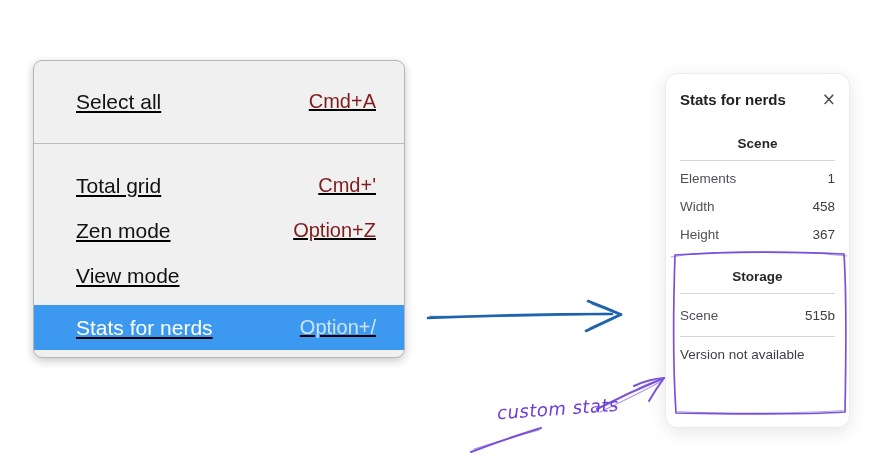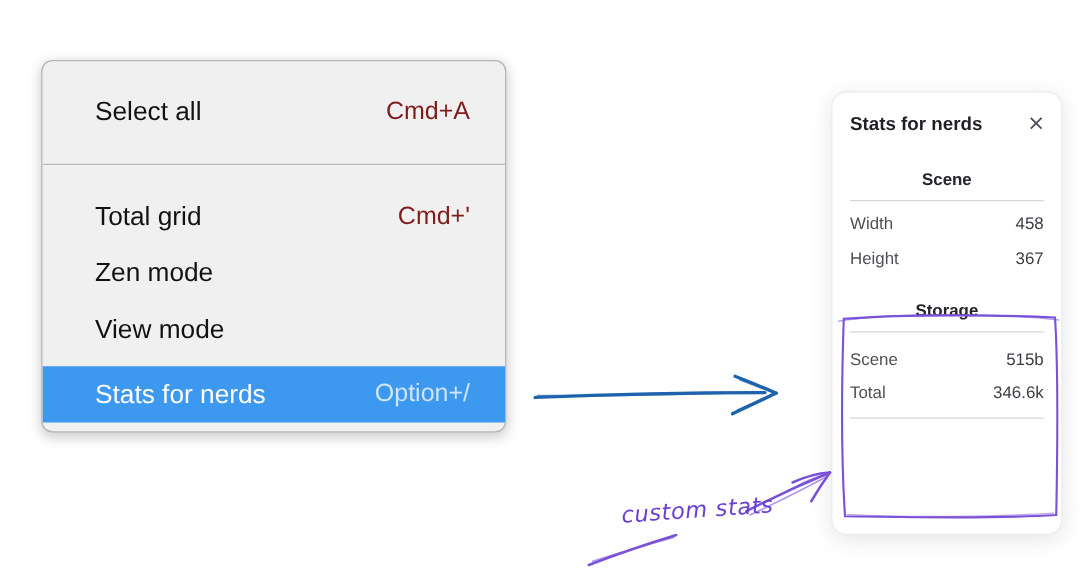--- a/index.html
+++ b/index.html
@@ -3,25 +3,26 @@
 <meta charset="utf-8">
 <style>
   html,body { margin:0; padding:0; background:#ffffff; }
   .canvas {
     position:relative; width:873px; height:461px; background:#ffffff;
     font-family:"Liberation Sans", sans-serif; overflow:hidden;
   }
 
   
   .menu {
-    position:absolute; left:33px; top:48px; width:372px; height:298px;
+    position:absolute; left:33px; top:60px; width:372px; height:298px;
     box-sizing:border-box; background:#f0f0f1;
     border:1px solid #b3b6ba; border-radius:9px;
     box-shadow:0 3px 10px rgba(0,0,0,.22);
     overflow:hidden;
+    text-decoration:underline;
   }
   .menu-section-top { padding-top:18px; }
   .menu-section-bottom { padding-top:19px; }
   .menu-item {
     height:45px; display:flex; align-items:center; justify-content:space-between;
     padding:0 28px 0 42px; font-size:21px; color:#121212; cursor:default;
   }
   .mi-shortcut { color:#7f1d1d; font-size:20px; }
   .menu-item.highlighted { background:#3d99ef; color:#ffffff; margin-top:7px; }
   .menu-item.highlighted .mi-shortcut { color:rgba(255,255,255,.74); }
@@ -87,20 +88,21 @@
       </div>
     </div>
     <div class="menu-divider"></div>
     <div class="menu-section-bottom">
       <div class="menu-item">
         <span class="mi-label">Total grid</span>
         <span class="mi-shortcut">Cmd+'</span>
       </div>
       <div class="menu-item">
         <span class="mi-label">Zen mode</span>
+        <span class="mi-shortcut">Option+Z</span>
       </div>
       <div class="menu-item">
         <span class="mi-label">View mode</span>
       </div>
       <div class="menu-item highlighted">
         <span class="mi-label">Stats for nerds</span>
         <span class="mi-shortcut">Option+/</span>
       </div>
     </div>
   </div>
@@ -108,43 +110,44 @@
   <div class="stats-panel">
     <div class="panel-header">
       <span class="panel-title">Stats for nerds</span>
       <button class="close-btn">×</button>
     </div>
 
     <div class="section-heading h-scene">Scene</div>
     <div class="hairline hl-scene"></div>
     <div class="rows-scene">
       <div class="stat-row">
+        <span class="stat-label">Elements</span>
+        <span class="stat-value">1</span>
+      </div>
+      <div class="stat-row">
         <span class="stat-label">Width</span>
         <span class="stat-value">458</span>
       </div>
       <div class="stat-row">
         <span class="stat-label">Height</span>
         <span class="stat-value">367</span>
       </div>
     </div>
 
     <div class="section-heading h-storage">Storage</div>
     <div class="hairline hl-storage"></div>
     <div class="rows-storage">
       <div class="stat-row compact">
         <span class="stat-label">Scene</span>
         <span class="stat-value">515b</span>
       </div>
-      <div class="stat-row compact">
-        <span class="stat-label">Total</span>
-        <span class="stat-value">346.6k</span>
-      </div>
     </div>
 
     <div class="hairline hl-version"></div>
+    <div class="version-note">Version not available</div>
   </div>
 
   <svg class="overlay" width="873" height="461" viewBox="0 0 873 461">
 
     <g fill="none" stroke="#1e63ad" stroke-width="2.6" stroke-linecap="round">
       <path d="M 428 318 Q 520 314 612 314"></path>
       <path d="M 430 316.5 Q 525 317 605 313.5" stroke-width="1.4" opacity="0.7"></path>
       <path d="M 588 301 Q 606 308 621 314.5"></path>
       <path d="M 586 331 Q 605 322 621 314.5"></path>
       <path d="M 592 304 Q 608 310 618 314" stroke-width="1.4" opacity="0.65"></path>

